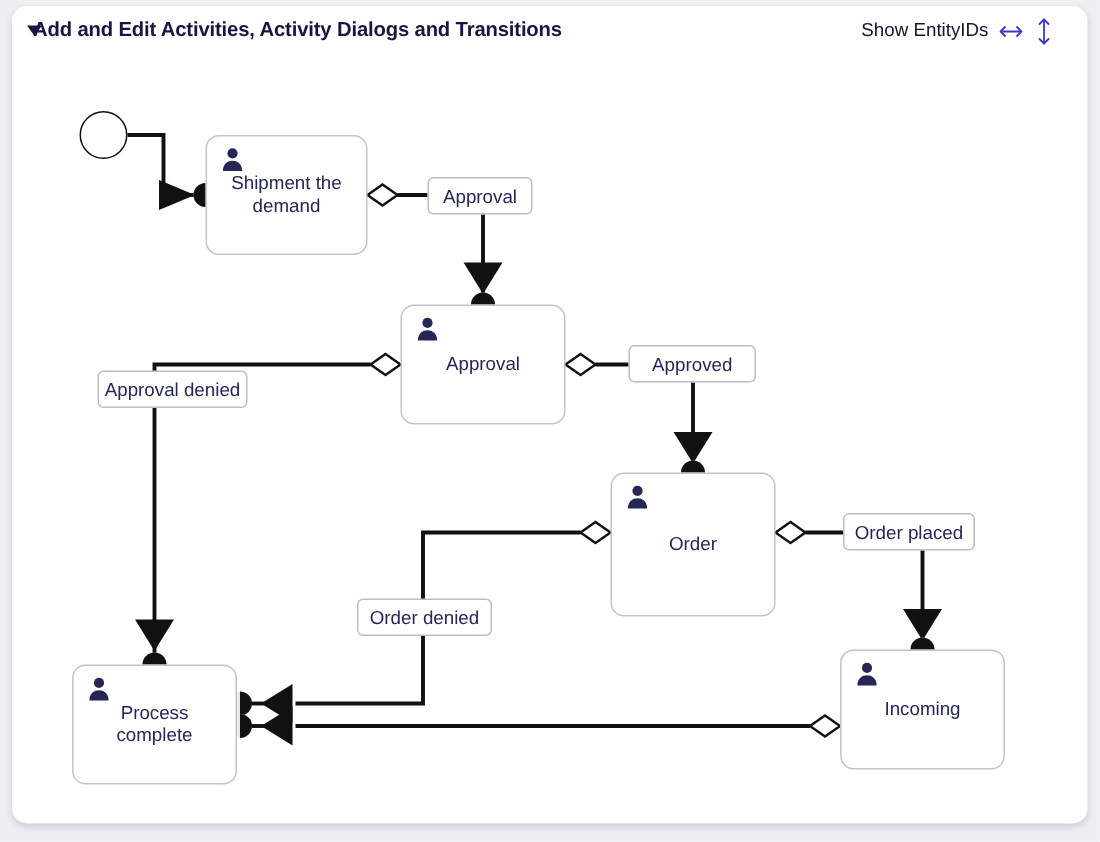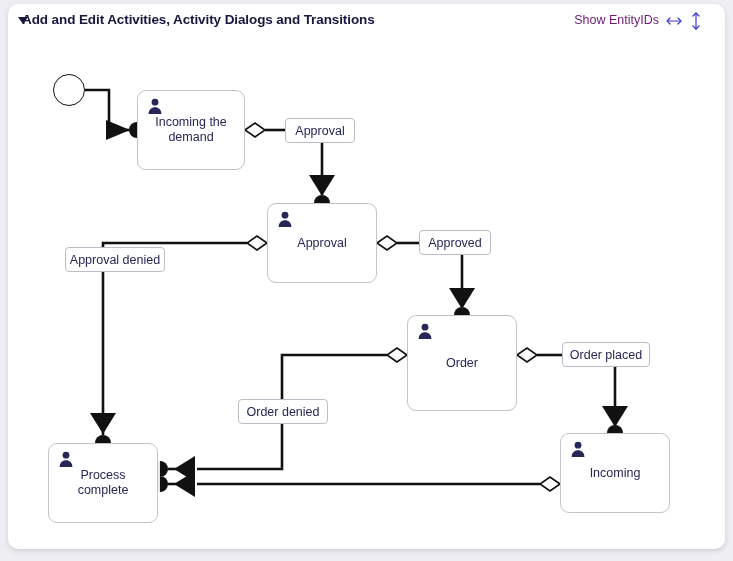--- a/index.html
+++ b/index.html
@@ -50,21 +50,21 @@
     color: #161640;
     font-weight: bold;
     white-space: nowrap;
     letter-spacing: -0.1px;
   }
   .show-entity {
     position: absolute;
     right: 66px;
     top: 9px;
     font-size: 12.5px;
-    color: #701a75;
+    color: #0f172a;
     cursor: pointer;
     white-space: nowrap;
   }
   .hicon {
     position: absolute;
     right: 42px;
     top: 8px;
     width: 18px;
     height: 18px;
     cursor: pointer;
@@ -253,21 +253,21 @@
         </g>
       </svg>
 
       <div class="startnode" style="left:45px; top:30px; width:32px; height:32px;"></div>
 
       <div class="node" style="left:129px; top:46px; width:108px; height:80px;">
         <svg class="person" viewBox="0 0 16 17">
           <circle cx="8" cy="4.2" r="3.4" fill="#262657"></circle>
           <path d="M 1.6 16 C 1.6 11.4 4.6 9.2 8 9.2 C 11.4 9.2 14.4 11.4 14.4 16 Z" fill="#262657"></path>
         </svg>
-        <div class="node-label">Incoming the demand</div>
+        <div class="node-label">Shipment the demand</div>
       </div>
 
       <div class="node" style="left:259px; top:159px; width:110px; height:80px;">
         <svg class="person" viewBox="0 0 16 17">
           <circle cx="8" cy="4.2" r="3.4" fill="#262657"></circle>
           <path d="M 1.6 16 C 1.6 11.4 4.6 9.2 8 9.2 C 11.4 9.2 14.4 11.4 14.4 16 Z" fill="#262657"></path>
         </svg>
         <div class="node-label">Approval</div>
       </div>
 
@@ -290,21 +290,21 @@
       <div class="node" style="left:40px; top:399px; width:110px; height:80px;">
         <svg class="person" viewBox="0 0 16 17">
           <circle cx="8" cy="4.2" r="3.4" fill="#262657"></circle>
           <path d="M 1.6 16 C 1.6 11.4 4.6 9.2 8 9.2 C 11.4 9.2 14.4 11.4 14.4 16 Z" fill="#262657"></path>
         </svg>
         <div class="node-label">Process complete</div>
       </div>
 
       <div class="tlabel" style="left:277px; top:74px; width:70px; height:25px;">Approval</div>
 
-      <div class="tlabel" style="left:411px; top:186px; width:72px; height:25px;">Approved</div>
+      <div class="tlabel" style="left:411px; top:186px; width:85px; height:25px;">Approved</div>
 
       <div class="tlabel" style="left:45px; top:203px; width:100px; height:25px;margin-left:12px;">Approval denied</div>
 
       <div class="tlabel" style="left:554px; top:298px; width:88px; height:25px;">Order placed</div>
 
       <div class="tlabel" style="left:230px; top:355px; width:90px; height:25px;">Order denied</div>
 
 
     </div>
   </div>

